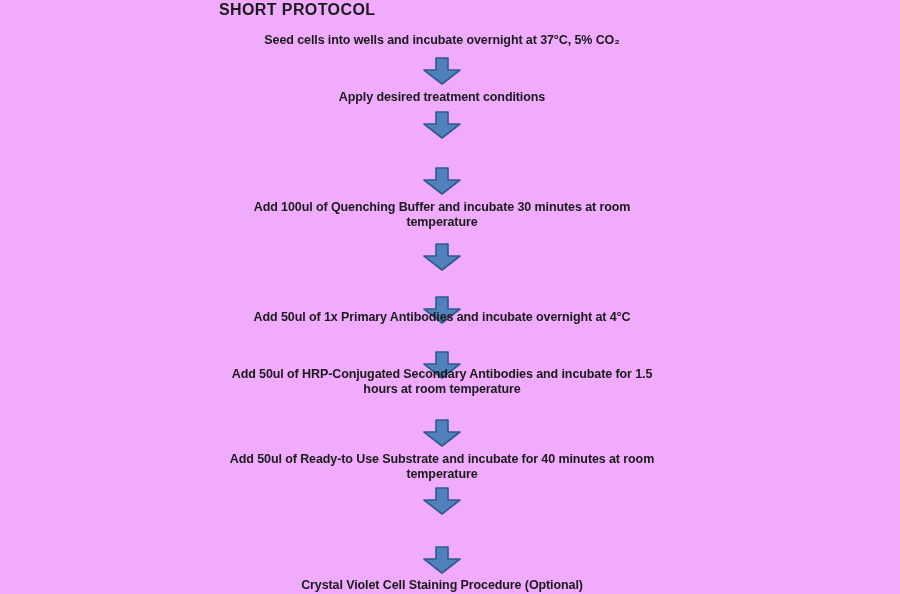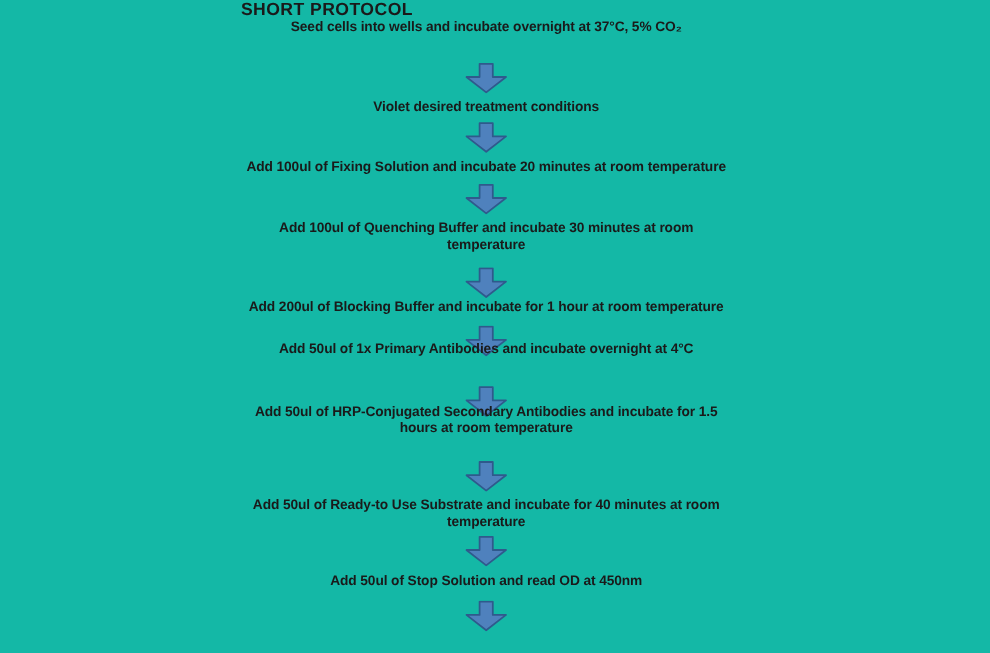--- a/index.html
+++ b/index.html
@@ -5,21 +5,21 @@
   html, body {
     margin: 0;
     padding: 0;
     background: #ffffff;
     font-family: "Liberation Sans", sans-serif;
   }
   .page {
     position: relative;
     width: 900px;
     height: 594px;
-    background: #14b8a6;
+    background: #f0abfc;
     overflow: hidden;
   }
   .title {
     position: absolute;
     left: 219px;
     top: 1px;
     margin: 0;
     font-size: 16px;
     font-weight: bold;
     letter-spacing: 0.4px;
@@ -61,54 +61,52 @@
 </style>
 </head>
 <body>
 
 <div class="page">
 
   <h1 class="title">SHORT PROTOCOL</h1>
 
   <div class="flow-column">
 
-    <div class="step" style="top:17px">Seed cells into wells and incubate overnight at 37°C, 5% CO₂</div>
+    <div class="step" style="top:33px">Seed cells into wells and incubate overnight at 37°C, 5% CO₂</div>
 
     <div class="arrow" style="top:57px">
       <svg viewBox="0 0 38 28" xmlns="http://www.w3.org/2000/svg">
           <path d="M13 1 H25 V13 H37 L19 27 L1 13 H13 Z" fill="var(--arrow-fill,#4F81BD)" stroke="var(--arrow-stroke,#2F5A8C)" stroke-width="1.6" stroke-linejoin="round"></path>
         </svg>
     </div>
 
-    <div class="step" style="top:90px">Violet desired treatment conditions</div>
+    <div class="step" style="top:90px">Apply desired treatment conditions</div>
 
     <div class="arrow" style="top:111px">
       <svg viewBox="0 0 38 28" xmlns="http://www.w3.org/2000/svg">
           <path d="M13 1 H25 V13 H37 L19 27 L1 13 H13 Z" fill="var(--arrow-fill,#4F81BD)" stroke="var(--arrow-stroke,#2F5A8C)" stroke-width="1.6" stroke-linejoin="round"></path>
         </svg>
     </div>
 
-    <div class="step" style="top:144px">Add 100ul of Fixing Solution and incubate 20 minutes at room temperature</div>
 
     <div class="arrow" style="top:167px">
       <svg viewBox="0 0 38 28" xmlns="http://www.w3.org/2000/svg">
           <path d="M13 1 H25 V13 H37 L19 27 L1 13 H13 Z" fill="var(--arrow-fill,#4F81BD)" stroke="var(--arrow-stroke,#2F5A8C)" stroke-width="1.6" stroke-linejoin="round"></path>
         </svg>
     </div>
 
     <div class="step" style="top:200px">Add 100ul of Quenching Buffer and incubate 30 minutes at room
 temperature</div>
 
     <div class="arrow" style="top:243px">
       <svg viewBox="0 0 38 28" xmlns="http://www.w3.org/2000/svg">
           <path d="M13 1 H25 V13 H37 L19 27 L1 13 H13 Z" fill="var(--arrow-fill,#4F81BD)" stroke="var(--arrow-stroke,#2F5A8C)" stroke-width="1.6" stroke-linejoin="round"></path>
         </svg>
     </div>
 
-    <div class="step" style="top:272px">Add 200ul of Blocking Buffer and incubate for 1 hour at room temperature</div>
 
     <div class="arrow" style="top:296px">
       <svg viewBox="0 0 38 28" xmlns="http://www.w3.org/2000/svg">
           <path d="M13 1 H25 V13 H37 L19 27 L1 13 H13 Z" fill="var(--arrow-fill,#4F81BD)" stroke="var(--arrow-stroke,#2F5A8C)" stroke-width="1.6" stroke-linejoin="round"></path>
         </svg>
     </div>
 
     <div class="step" style="top:310px">Add 50ul of 1x Primary Antibodies and incubate overnight at 4°C</div>
 
     <div class="arrow" style="top:351px">
@@ -128,23 +126,23 @@
 
     <div class="step" style="top:452px">Add 50ul of Ready-to Use Substrate and incubate for 40 minutes at room
 temperature</div>
 
     <div class="arrow" style="top:487px">
       <svg viewBox="0 0 38 28" xmlns="http://www.w3.org/2000/svg">
           <path d="M13 1 H25 V13 H37 L19 27 L1 13 H13 Z" fill="var(--arrow-fill,#4F81BD)" stroke="var(--arrow-stroke,#2F5A8C)" stroke-width="1.6" stroke-linejoin="round"></path>
         </svg>
     </div>
 
-    <div class="step" style="top:521px">Add 50ul of Stop Solution and read OD at 450nm</div>
 
     <div class="arrow" style="top:546px">
       <svg viewBox="0 0 38 28" xmlns="http://www.w3.org/2000/svg">
           <path d="M13 1 H25 V13 H37 L19 27 L1 13 H13 Z" fill="var(--arrow-fill,#4F81BD)" stroke="var(--arrow-stroke,#2F5A8C)" stroke-width="1.6" stroke-linejoin="round"></path>
         </svg>
     </div>
 
+    <div class="step" style="top:578px">Crystal Violet Cell Staining Procedure (Optional)</div>
 
   </div>
 </div>
 
 </body></html>

